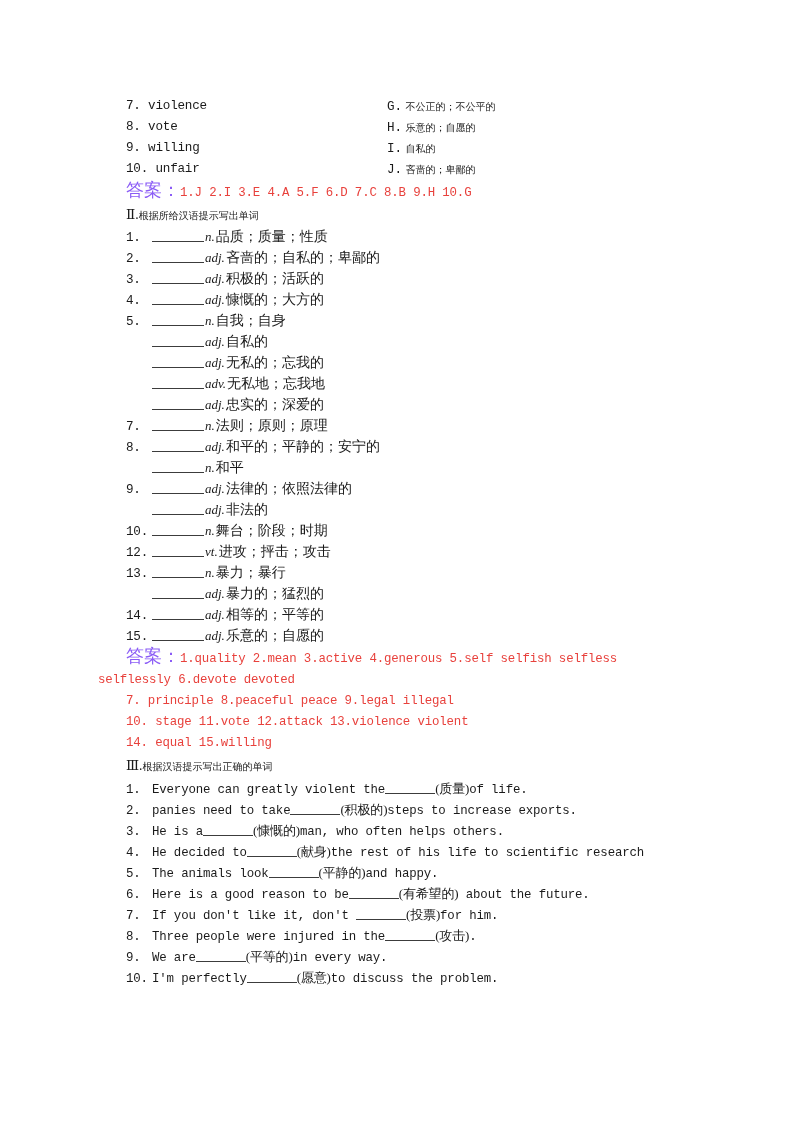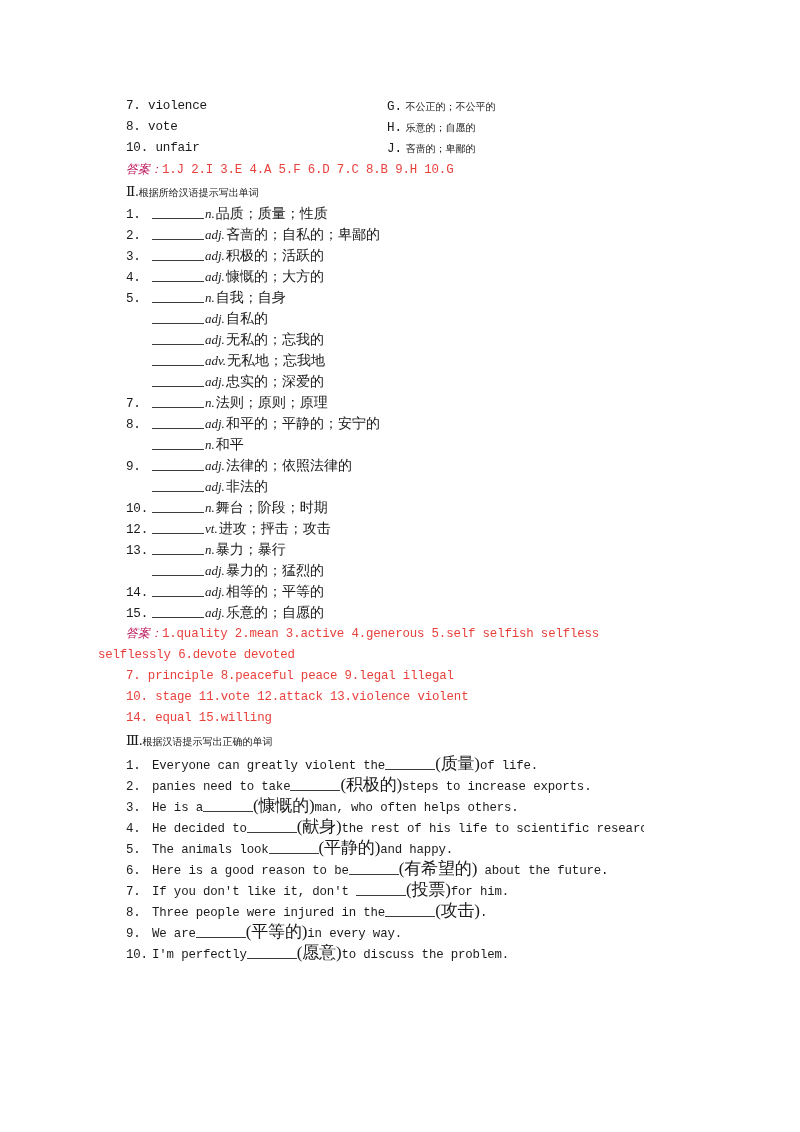--- a/index.html
+++ b/index.html
@@ -66,25 +66,24 @@
   
   .ans-line {
     font-family: "Liberation Mono", "DejaVu Sans Mono", monospace;
     font-size: 12.4px;
     line-height: 21px;
     color: #e8413c;
     letter-spacing: -0.15px;
     white-space: nowrap;
   }
   .ans-label {
-    color: #be185d;
-    font-family: "Liberation Serif", "DejaVu Serif", serif;
-    font-size: 12px;
+    color: #8b5cf6;
+    font-family: "Liberation Serif", "DejaVu Serif", serif;
+    font-size: 18px;
     letter-spacing: 0;
-    font-style: italic;
   }
   .ans-hang {
     margin-left: -28px;
   }
 
   
   .sec-head {
     font-size: 13.6px;
     line-height: 21.5px;
     white-space: nowrap;
@@ -144,21 +143,21 @@
   }
   .sent-blank {
     display: inline-block;
     width: 50px;
     border-bottom: 1px solid #3c3c3c;
     height: 12px;
     vertical-align: -1px;
   }
   .zh {
     font-family: "Liberation Serif", "DejaVu Serif", serif;
-    font-size: 17px;
+    font-size: 13.0px;
   }
 </style>
 </head>
 <body>
 
 <div class="page">
   <div class="content">
 
     <div>
 
@@ -171,20 +170,27 @@
       </div>
 
       <div class="match-row">
         <span class="match-left">8. vote</span>
         <span class="match-right">
           <span class="mk">H.</span>
           <span class="cjk">乐意的；自愿的</span>
         </span>
       </div>
 
+      <div class="match-row">
+        <span class="match-left">9. willing</span>
+        <span class="match-right">
+          <span class="mk">I.</span>
+          <span class="cjk">自私的</span>
+        </span>
+      </div>
 
       <div class="match-row">
         <span class="match-left">10. unfair</span>
         <span class="match-right">
           <span class="mk">J.</span>
           <span class="cjk">吝啬的；卑鄙的</span>
         </span>
       </div>
 
       <div class="ans-line">

